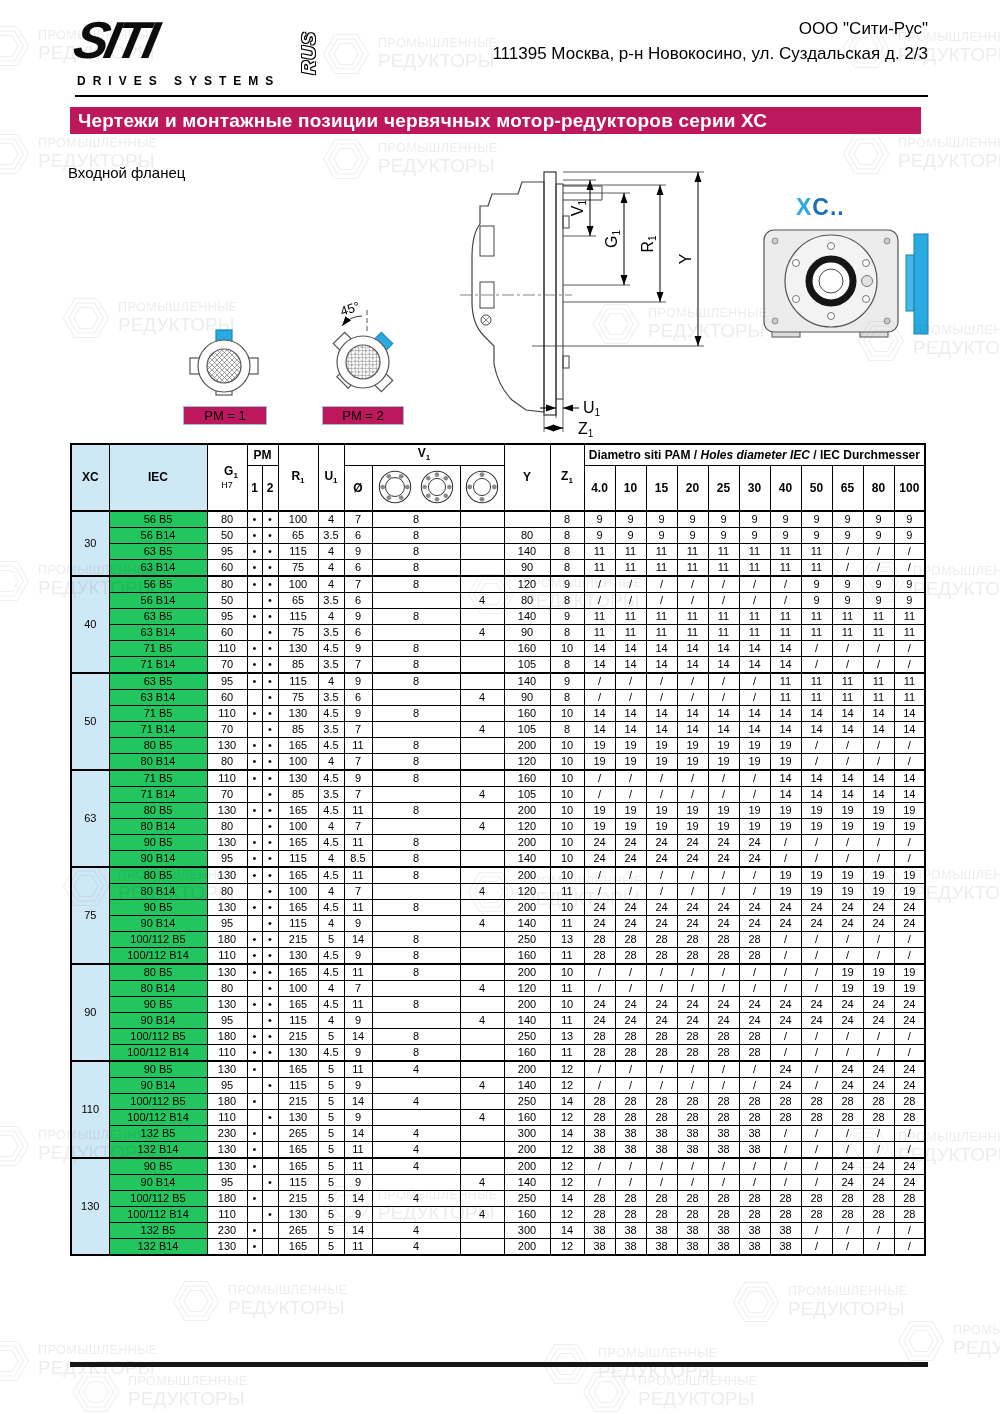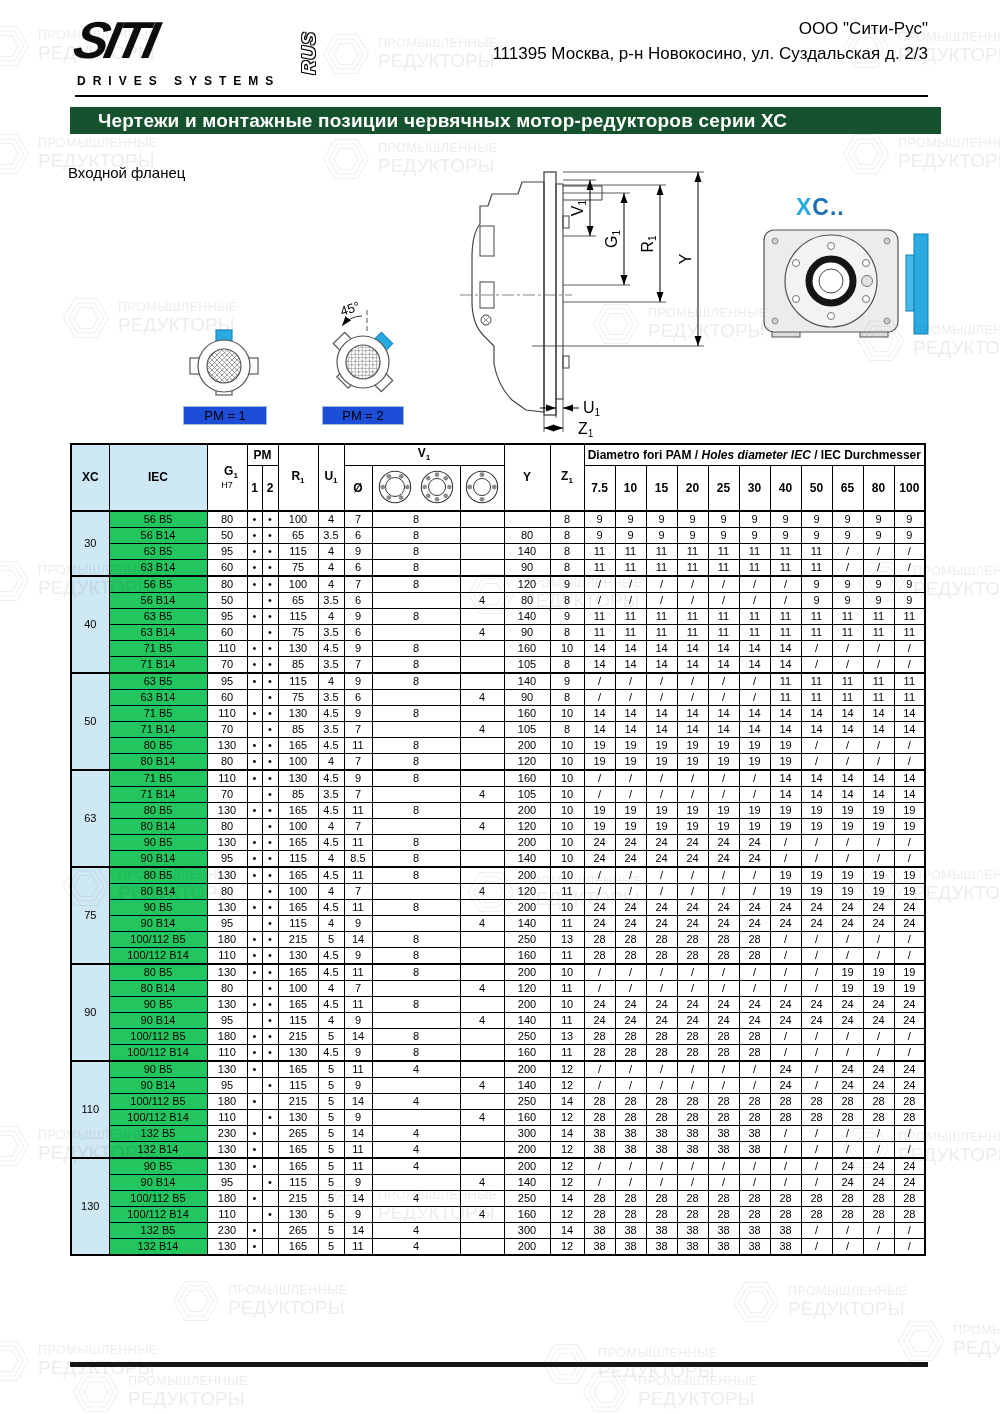--- a/index.html
+++ b/index.html
@@ -8,26 +8,26 @@
   
   .logo{position:absolute;left:75px;top:14px;width:300px;height:80px;}
   .logo-main{display:inline-block;font-size:52px;font-weight:bold;font-style:italic;
              letter-spacing:-4px;line-height:1;transform:skewX(-12deg);color:#0c0c0c;}
   .logo-rus{position:absolute;left:212px;top:28px;font-size:19px;font-weight:bold;font-style:italic;
             letter-spacing:1px;color:#fff;transform:rotate(-90deg);
             text-shadow:-1px -1px 0 #000,1px -1px 0 #000,-1px 1px 0 #000,1px 1px 0 #000;}
   .logo-tag{position:absolute;left:2px;top:60px;font-size:12px;font-weight:bold;letter-spacing:7px;}
   .header-rule{position:absolute;left:75px;top:95px;width:853px;height:2px;background:#000;}
   .company{position:absolute;right:72px;top:16px;text-align:right;font-size:17px;line-height:25px;}
-  .title-bar{position:absolute;left:70px;top:107px;width:843px;height:27px;background:#14532d;
-             color:#fff;font-size:19px;font-weight:bold;line-height:27px;padding-left:28px;
+  .title-bar{position:absolute;left:70px;top:107px;width:843px;height:27px;background:#be185d;
+             color:#fff;font-size:19px;font-weight:bold;line-height:27px;padding-left:8px;
              letter-spacing:.2px;}
   
   .lbl-input-flange{position:absolute;left:68px;top:164px;font-size:15px;}
-  .pm-box{position:absolute;width:82px;height:17px;background:#1d4ed8;border:1px solid #9dbfd4;
+  .pm-box{position:absolute;width:82px;height:17px;background:#be185d;border:1px solid #9dbfd4;
           font-size:13px;text-align:center;line-height:17px;}
   #pm1-box{left:183px;top:406px;} #pm2-box{left:322px;top:406px;width:80px;}
   .svg-abs{position:absolute;}
   .xc-label{position:absolute;left:796px;top:194px;font-size:23px;font-weight:bold;letter-spacing:1px;}
   .xc-label .x{color:#29abe2;} .xc-label .c{color:#1c6fb5;}
   
   .tbl{position:absolute;left:70px;top:443px;width:855px;border-collapse:collapse;
        table-layout:fixed;border:2px solid #000;}
   .tbl th,.tbl td{border:1px solid #000;padding:0;text-align:center;vertical-align:middle;
        font-size:11px;line-height:1.05;overflow:hidden;white-space:nowrap;font-weight:normal;}
@@ -554,21 +554,21 @@
       <tr class="h1">
         <th rowspan="2" class="blue hxc">XC</th>
         <th rowspan="2" class="blue">IEC</th>
         <th rowspan="2"><span class="g1h"><span>G</span><sub>1</sub></span><span class="tol">H7</span></th>
         <th colspan="2">PM</th>
         <th rowspan="2"><span>R</span><sub>1</sub></th>
         <th rowspan="2"><span>U</span><sub>1</sub></th>
         <th colspan="3"><span>V</span><sub>1</sub></th>
         <th rowspan="2">Y</th>
         <th rowspan="2"><span>Z</span><sub>1</sub></th>
-        <th colspan="11" class="diam-title"><span>Diametro fori PAM / </span><i>Holes diameter IEC</i><span> / IEC Durchmesser</span></th>
+        <th colspan="11" class="diam-title"><span>Diametro siti PAM / </span><i>Holes diameter IEC</i><span> / IEC Durchmesser</span></th>
       </tr>
       <tr class="h2" id="hrow2">
         <th>1</th>
         <th>2</th>
         <th>Ø</th>
         <th>
           <svg width="38" height="40" viewBox="0 0 40 40">
             <circle cx="20" cy="20" r="16.5" fill="#fff" stroke="#333" stroke-width="1.1"></circle>
             <circle cx="20" cy="20" r="10" fill="#fff" stroke="#333" stroke-width="1"></circle>
             <g fill="#8a8a8a">
@@ -600,21 +600,21 @@
             <circle cx="20" cy="20" r="16.5" fill="#fff" stroke="#333" stroke-width="1.1"></circle>
             <circle cx="20" cy="20" r="9" fill="#fff" stroke="#333" stroke-width="1"></circle>
             <g fill="#8a8a8a">
                 <circle cx="33" cy="20" r="2.6"></circle>
                 <circle cx="7" cy="20" r="2.6"></circle>
                 <circle cx="20" cy="33" r="2.6"></circle>
                 <circle cx="20" cy="7" r="2.6"></circle>
               </g>
           </svg>
         </th>
-      <th>7.5</th>
+      <th>4.0</th>
           <th>10</th>
           <th>15</th>
           <th>20</th>
           <th>25</th>
           <th>30</th>
           <th>40</th>
           <th>50</th>
           <th>65</th>
           <th>80</th>
           <th>100</th>

